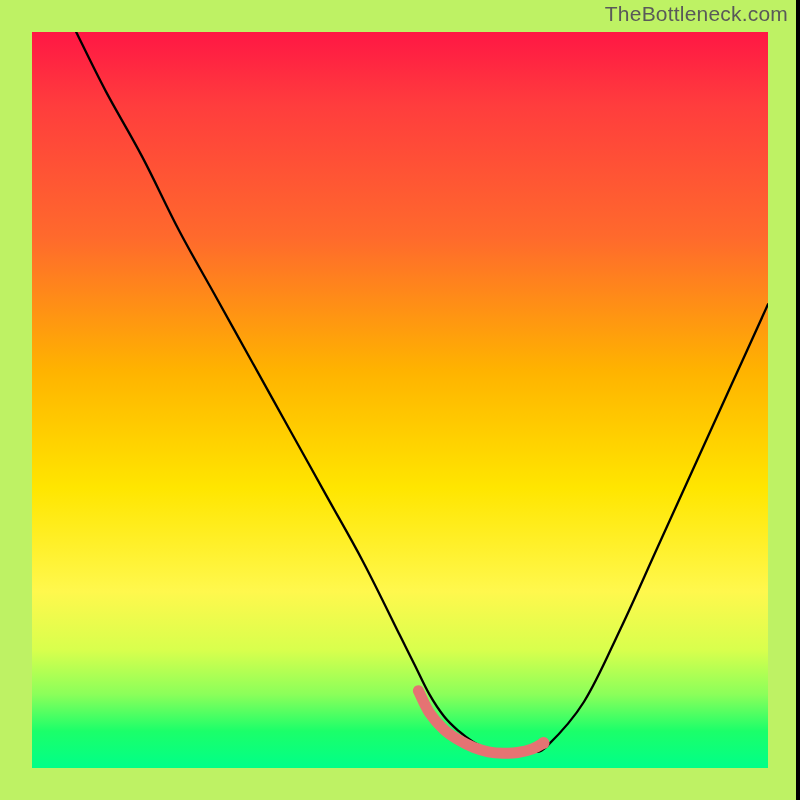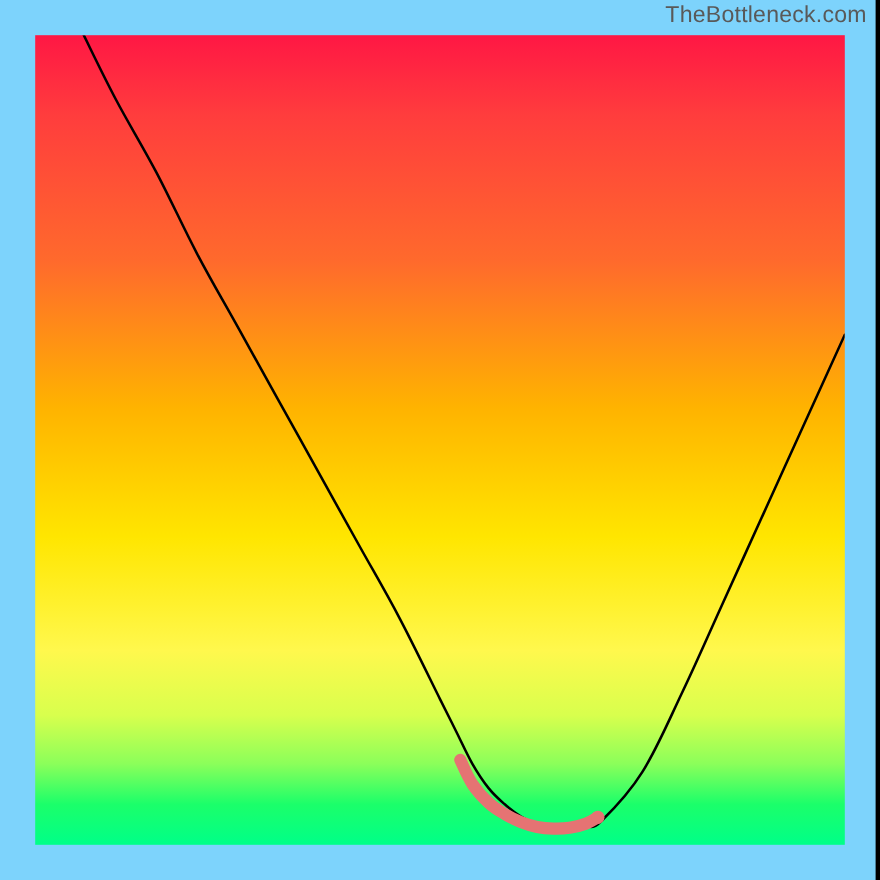--- a/index.html
+++ b/index.html
@@ -8,21 +8,21 @@
     width: 800px;
     height: 800px;
     overflow: hidden;
     font-family: Arial, Helvetica, sans-serif;
     background: #000;
   }
   .frame {
     position: relative;
     width: 796px;
     height: 800px;
-    background: #7dd3fc;
+    background: #bef264;
   }
   .plot-area {
     position: absolute;
     left: 32px;
     top: 32px;
     width: 736px;
     height: 736px;
     
     background: linear-gradient(
       to bottom,

